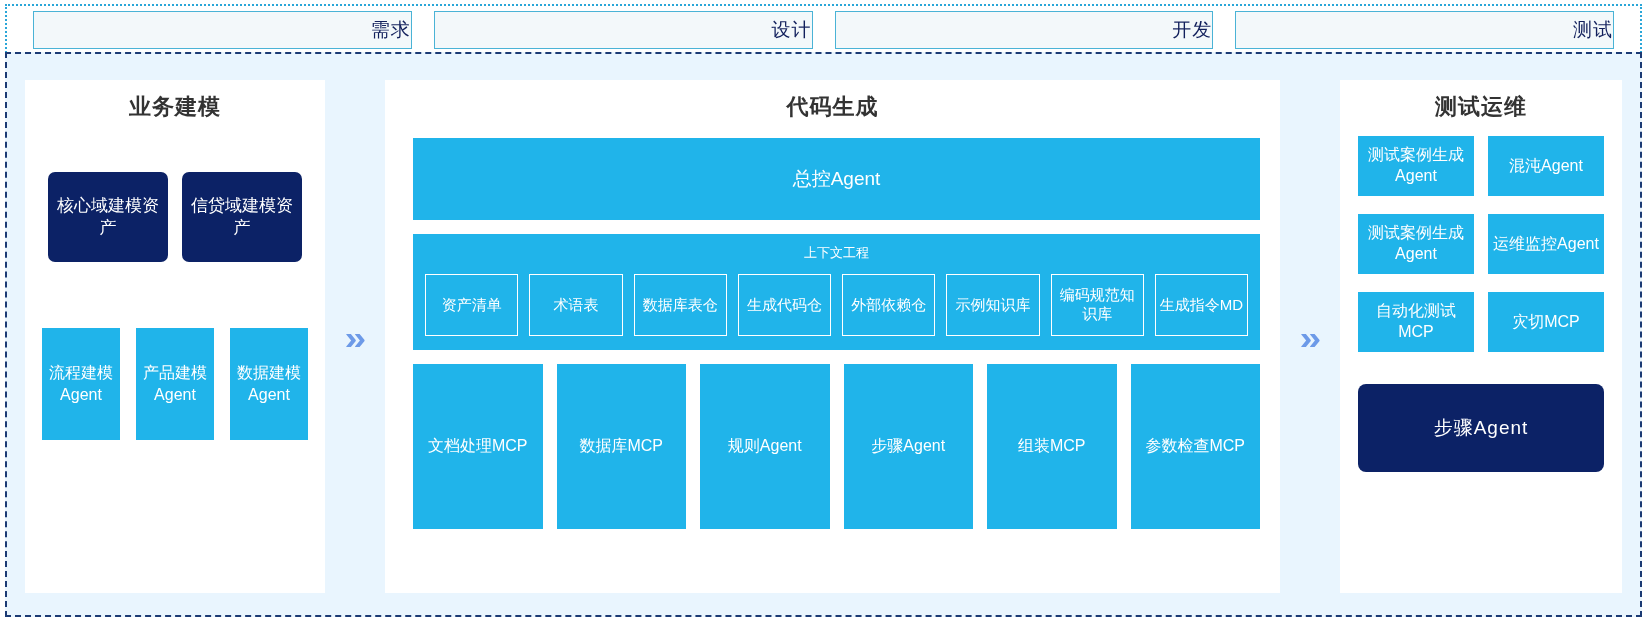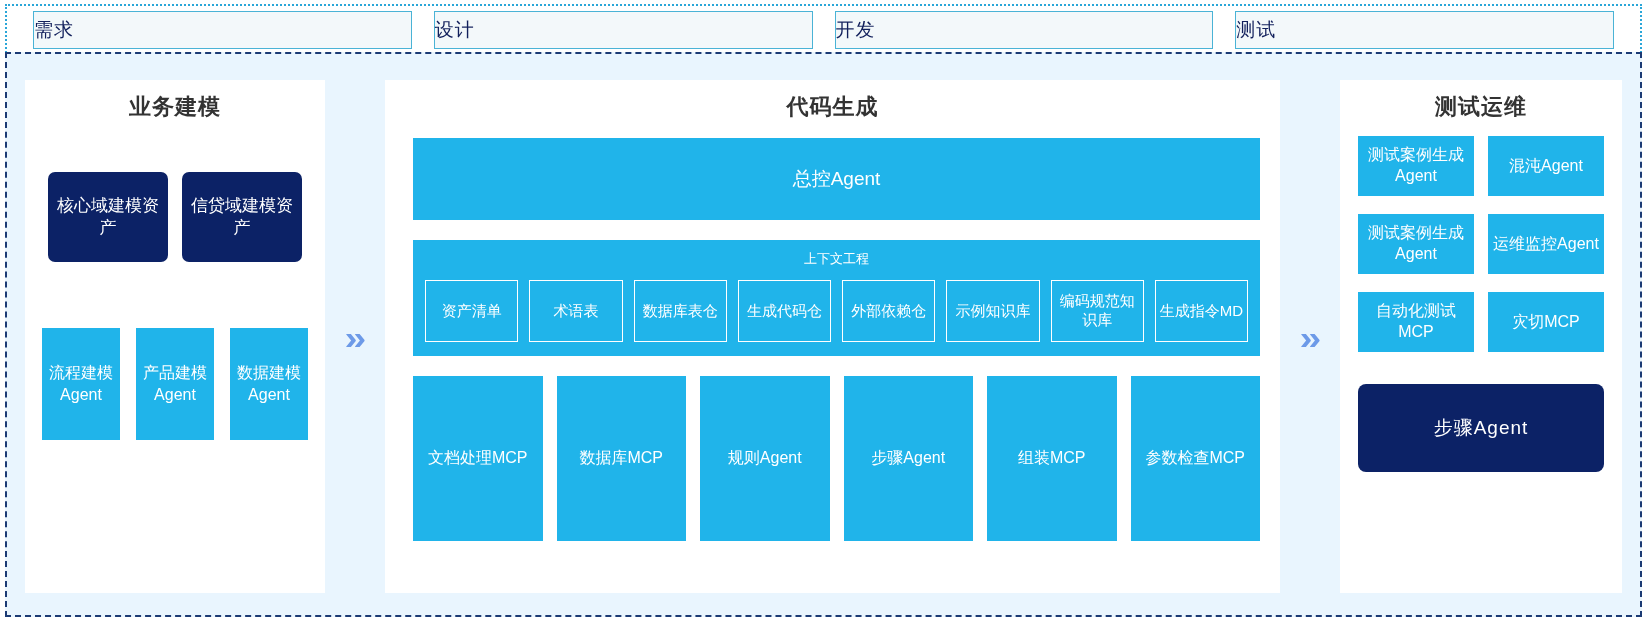--- a/index.html
+++ b/index.html
@@ -19,21 +19,21 @@
     background: #ffffff;
     display: flex; align-items: center; justify-content: space-between;
     padding: 0 26px;
     gap: 22px;
   }
   .phase-box {
     flex: 1 1 0;
     height: 38px;
     background: #f3f8fa;
     border: 1px solid #4ab3d6;
-    display: flex; align-items: center; justify-content: flex-start;
+    display: flex; align-items: center; justify-content: flex-end;
     font-size: 19px;
     color: #12205c;
     letter-spacing: 1px;
   }
 
   
   .main-wrap {
     position: absolute; left: 5px; top: 52px;
     width: 1637px; height: 565px;
     border: 2px dashed #1b3a74;
@@ -94,21 +94,21 @@
     color: #6d9ae8;
     font-size: 34px;
     font-weight: bold;
     line-height: 1;
   }
   .arrow-gap.narrow { flex: 0 0 60px; }
   .chev { display: block; transform: scaleX(1.15); }
 
   
   .panel-center { flex: 1 1 auto; display: flex; flex-direction: column; }
-  .center-inner { padding: 16px 20px 18px 28px; display: flex; flex-direction: column; gap: 20px; }
+  .center-inner { padding: 16px 20px 18px 28px; display: flex; flex-direction: column; gap: 14px; }
   .ctrl-bar {
     height: 82px;
     background: #20b4ea;
     color: #ffffff;
     font-size: 19px;
     display: flex; align-items: center; justify-content: center;
   }
   .ctx-block {
     background: #20b4ea;
     padding: 10px 12px 14px 12px;

